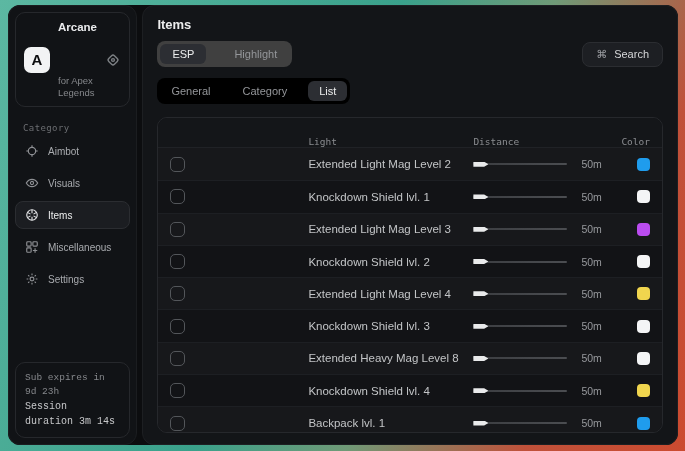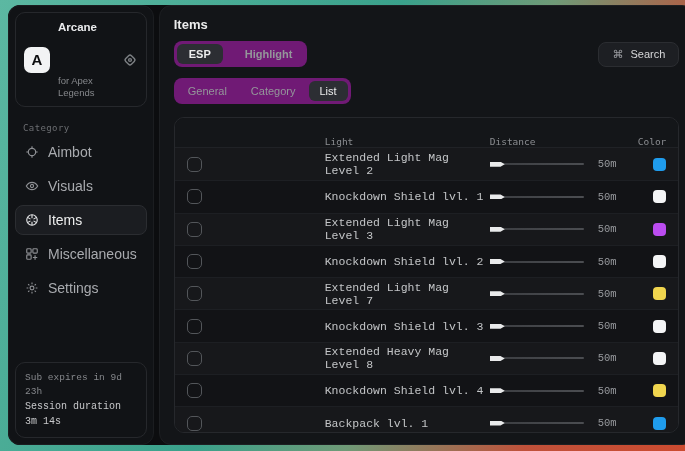--- a/index.html
+++ b/index.html
@@ -21,53 +21,53 @@
   .logo { width:26px; height:26px; background:#f2f3f4; color:#0c0d0f; border-radius:7px;
     font-weight:bold; font-size:15px; display:flex; align-items:center; justify-content:center; }
   .app-meta { flex:1; line-height:1.25; }
   .app-title { color:#e9eaec; font-size:11.5px; font-weight:bold; }
   .app-sub { color:#86888c; font-size:9.5px;margin-top:41px; }
   .diamond { color:#7d8084; width:16px; height:16px; }
   .section-label { color:#6c6e72; font-size:9px; font-family:"DejaVu Sans Mono", monospace;
     margin:16px 0 4px 8px; letter-spacing:.4px; }
   .nav { display:flex; flex-direction:column; gap:4px; }
   .nav-item { display:flex; align-items:center; gap:9px; padding:6px 9px; border-radius:8px;
-    border:1px solid transparent; color:#a9abaf; font-size:14px; cursor:default; }
+    border:1px solid transparent; color:#a9abaf; font-size:10px; cursor:default; }
   .nav-item.active { background:#1b1d21; border-color:#2b2d31; color:#eceded; }
   .nav-item svg { width:14px; height:14px; stroke:#8e9094; }
   .nav-item.active svg { stroke:#e4e5e7; }
   .sb-spacer { flex:1; }
   .sub-card { border:1px solid #26282c; border-radius:10px; padding:8px 9px; line-height:1.5; }
   .sub-line1 { color:#85878b; font-size:9.5px; font-family:Liberation Mono, monospace; }
   .sub-line2 { color:#c7c8ca; font-size:10px;font-family:Liberation Mono, monospace; }
 
   
   .main { flex:1; background:#131518; border-radius:12px; border:1px solid #1d1f22;
     padding:11px 14px; display:flex; flex-direction:column; }
   .page-title { color:#eceded; font-size:13px; font-weight:bold; }
   .row-controls { display:flex; align-items:center; justify-content:space-between; margin-top:9px; }
-  .seg { display:flex; background:#701a75; border-radius:8px; padding:3px; gap:10px;font-weight:bold; }
+  .seg { display:flex; background:#404040; border-radius:8px; padding:3px; gap:16px; }
   .seg-chip { padding:4px 12px; border-radius:6px; font-size:11px; color:#94969a; }
   .seg-chip.active { background:#2c2e33; color:#eceded; }
   .search-btn { display:flex; align-items:center; gap:7px; background:#1d1f23; border:1px solid #2b2d31;
     border-radius:8px; padding:5px 13px; color:#d6d7d9; font-size:11px; }
   .search-glyph { color:#9b9da1; font-size:11px; }
-  .view-tabs { display:flex; background:#701a75; border-radius:8px; padding:3px; gap:2px;
+  .view-tabs { display:flex; background:#000000; border-radius:8px; padding:3px; gap:10px;
     margin-top:11px; align-self:flex-start; }
   .view-tabs .seg-chip { padding:4px 11px; }
 
   
   .table { margin-top:13px; border:1px solid #26282c; border-radius:10px; overflow:hidden;
     flex:1; display:flex; flex-direction:column; }
   .t-head, .t-row { display:grid; grid-template-columns:150px 165px 108px 40px 1fr; align-items:center; }
   .t-head { height:30px; background:#141619; border-bottom:1px solid #202226;
     color:#8b8d91; font-size:9.5px; font-family:"DejaVu Sans Mono", monospace; }
   .th-sel { display:flex; align-items:center; gap:27px; padding-left:12px;margin-top:32px; }
   .checkbox { width:15px; height:15px; border:1.5px solid #53565a; border-radius:5px; background:transparent; }
-  .t-row { height:32.3px; border-top:1px solid #1d1f23;font-family:Liberation Mono, monospace; }
+  .t-row { height:32.3px; border-top:1px solid #1d1f23; }
   .t-row:first-child { border-top:none; }
   .t-row:nth-child(odd) { background:#17181b; }
   .t-row:nth-child(even) { background:#121316; }
   .cell-check { padding-left:12px; }
   .cell-obj { color:#c3c5c7; font-size:11.5px; }
   .cell-slider { display:flex; align-items:center; position:relative; }
   .track { width:94px; height:2px; border-radius:2px;
     background:linear-gradient(to right,#3b3d41,#4b4d51); }
   .handle { position:absolute; left:0; width:15px; height:5px; background:#e9eaeb;
     clip-path:polygon(0 0,72% 0,100% 50%,72% 100%,0 100%); }
@@ -232,21 +232,21 @@
     <div class="cell-dist">50m</div>
     <div class="cell-color">
               <div class="swatch" style="background: rgb(244, 245, 246);"></div>
             </div>
   </div>
 
   <div class="t-row">
     <div class="cell-check">
               <div class="checkbox"></div>
             </div>
-    <div class="cell-obj">Extended Light Mag Level 7</div>
+    <div class="cell-obj">Extended Light Mag Level 4</div>
     <div class="cell-slider">
       <div class="track"></div>
       <div class="handle"></div>
     </div>
     <div class="cell-dist">50m</div>
     <div class="cell-color">
               <div class="swatch" style="background: rgb(240, 213, 78);"></div>
             </div>
   </div>
 

